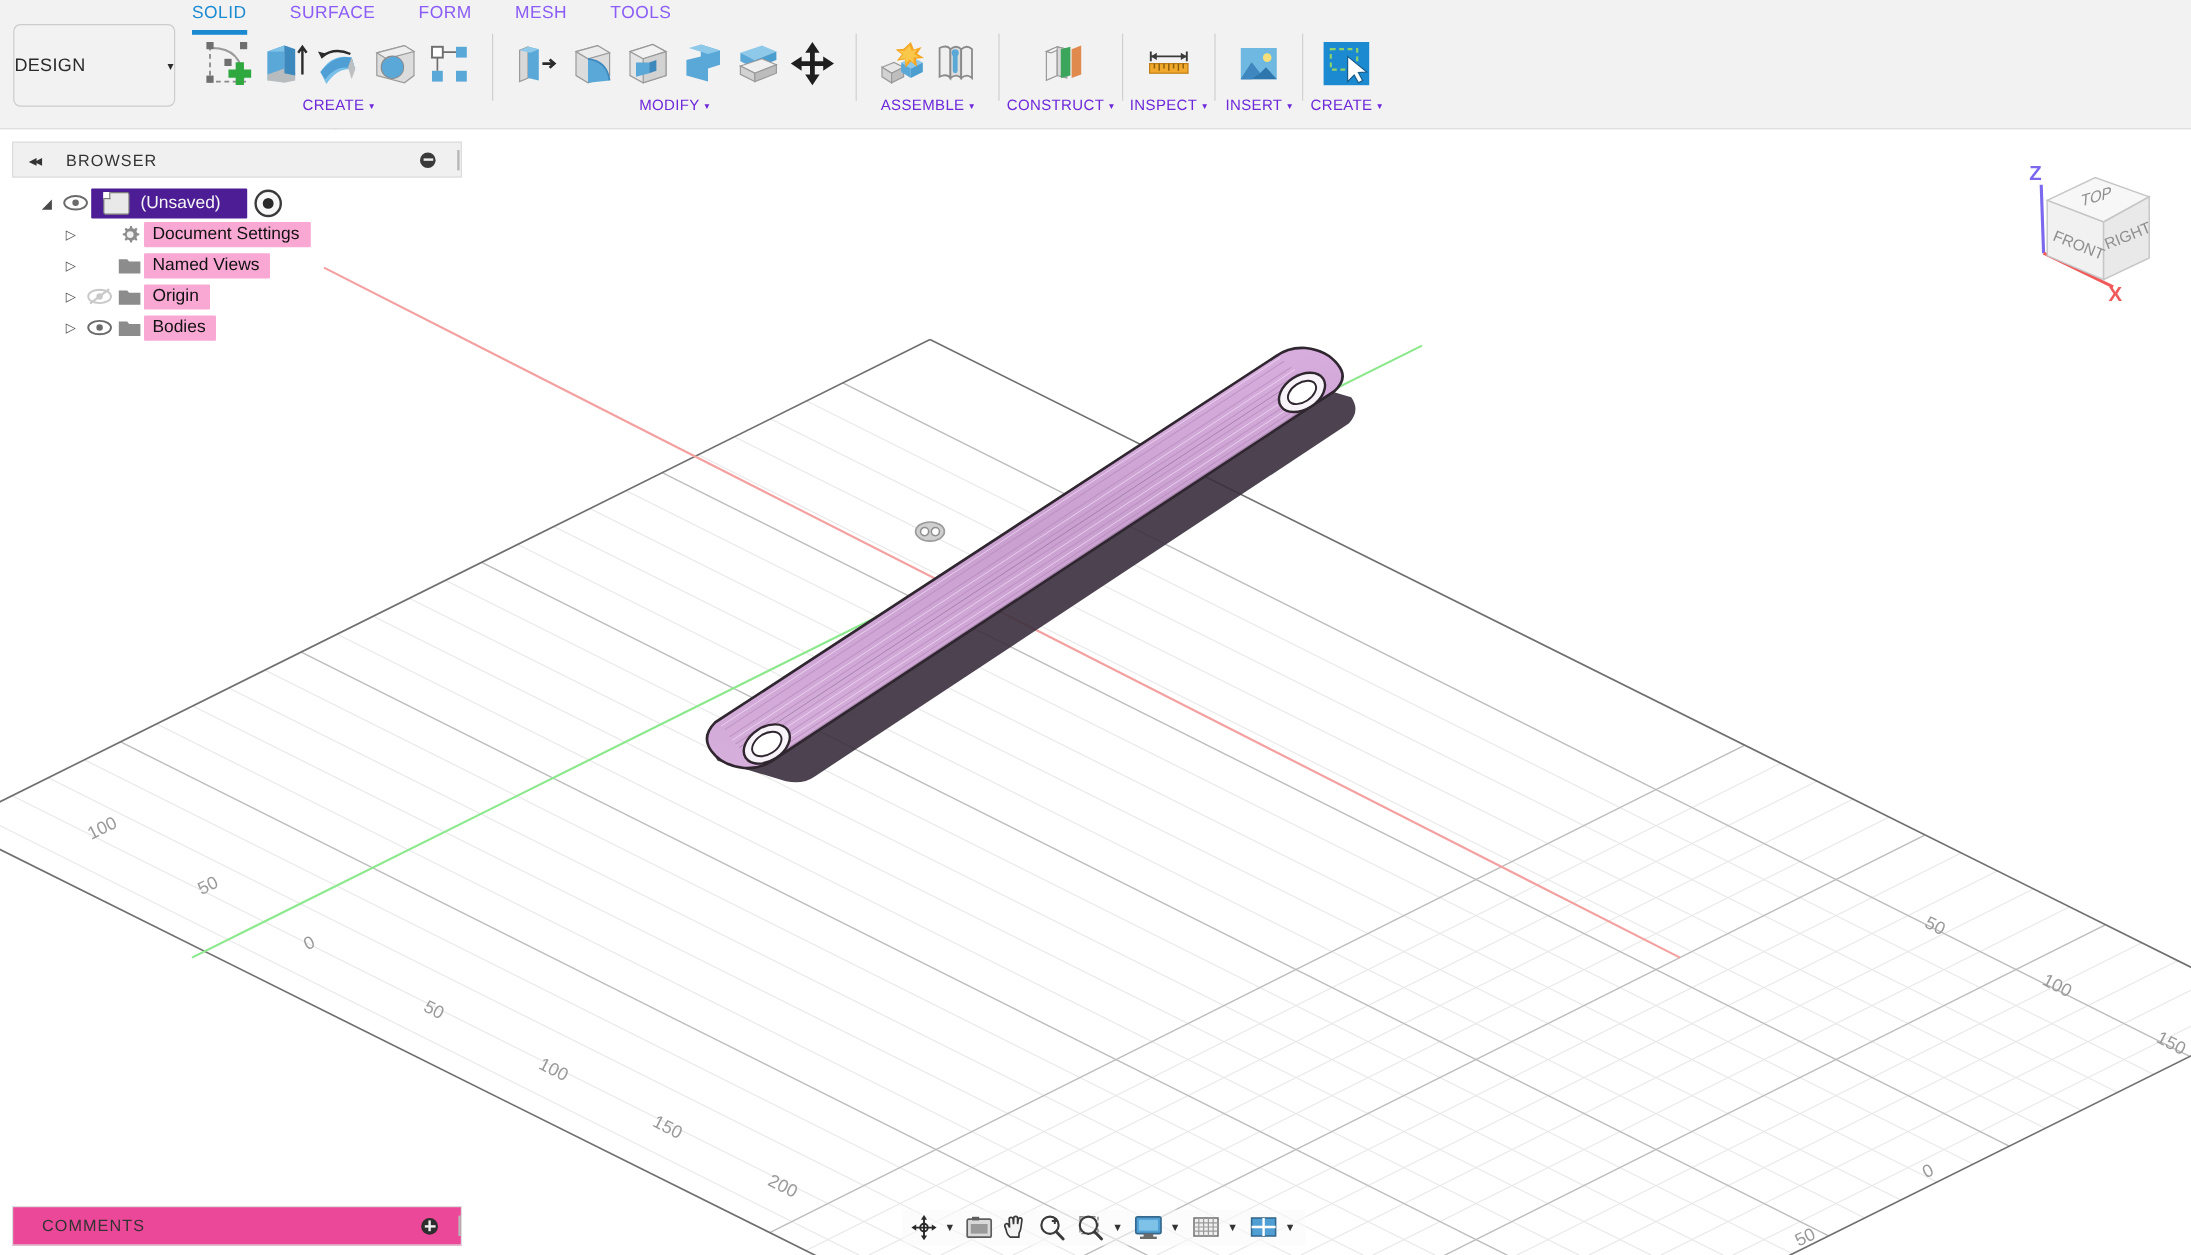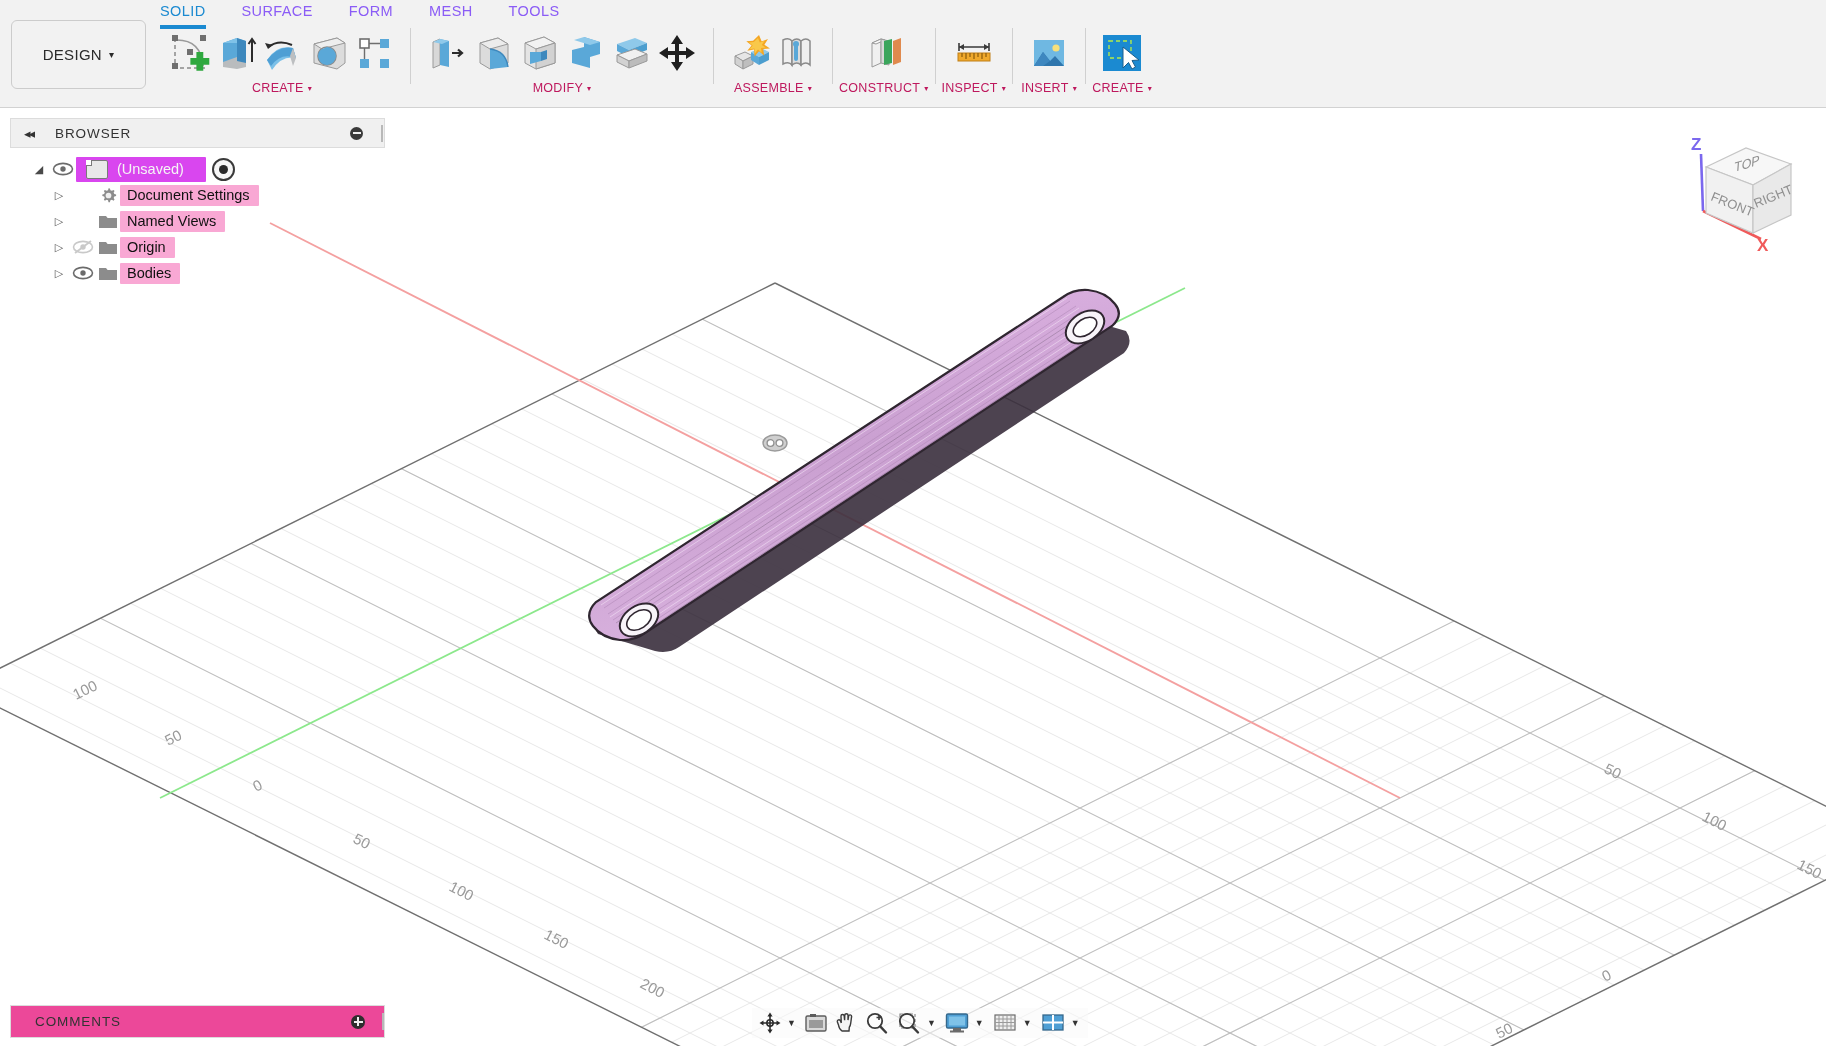--- a/index.html
+++ b/index.html
@@ -21,21 +21,21 @@
     width: 1826px; height: 108px;
     background: #f2f2f2;
     border-bottom: 1px solid #d2d2d2;
     box-sizing: border-box;
   }
   .design-btn {
     position: absolute; left: 11px; top: 20px;
     width: 133px; height: 67px;
     border: 1px solid #cccccc; border-radius: 6px;
     background: #f2f2f2;
-    display: flex; align-items: center; justify-content: center;
+    display: flex; align-items: center; justify-content: space-between;
     font-size: 15px; color: #2b2b2b; letter-spacing: .3px;
   }
   .design-btn .caret { margin-left: 7px; font-size: 10px; }
 
   .tabs {
     position: absolute; left: 160px; top: 0;
     height: 26px;
     display: flex; align-items: flex-start;
   }
   .tab {
@@ -49,21 +49,21 @@
   .tab.active { color: #1b8ad1; border-bottom: 4px solid #1b8ad1; }
 
   .ribbon {
     position: absolute; left: 160px; top: 26px;
     height: 80px;
     display: flex; align-items: flex-start;
   }
   .grp { display: flex; flex-direction: column; align-items: center; position: relative; }
   .grp-icons { display: flex; align-items: center; height: 54px; padding: 0 7px; }
   .grp-label {
-    font-size: 12.5px; color: #be185d; letter-spacing: .3px;
+    font-size: 12.5px; color: #6d28d9; letter-spacing: .3px;
     margin-top: 1px; white-space: nowrap;
   }
   .grp-label .caret { font-size: 8px; margin-left: 4px; position: relative; top: -1px; }
   .sep {
     width: 1px; height: 56px; background: #d0d0d0;
     margin: 0 6px; align-self: flex-start; margin-top: 2px;
   }
   .ico { width: 46px; height: 46px; display: block; }
 
   
@@ -110,21 +110,21 @@
   .arrow.open { color: #4a4a4a; }
   .eye {
     flex: 0 0 26px; display: flex; align-items: center; justify-content: center;
   }
   .eye svg { width: 22px; height: 14px; }
   .folder {
     flex: 0 0 24px; display: flex; align-items: center; justify-content: center;
   }
   .node-label { padding: 2px 9px 3px 7px; background: #f9a8d4; border-radius: 1px; }
   .node-root .node-label {
-    background: #d946ef; color: #f5f5f5; padding: 3px 22px 3px 10px;
+    background: #4c1d95; color: #f5f5f5; padding: 3px 22px 3px 10px;
     display: flex; align-items: center; gap: 9px;
   }
   .root-chip {
     width: 20px; height: 17px; background: #e9e9e9;
     border: 1px solid #7a7a7a; border-radius: 2px; display: inline-block;
     position: relative;
   }
   .root-chip::after {
     content:""; position:absolute; left:-1px; top:-1px; width:5px; height:5px;
     background:#fff; border-right:1px solid #7a7a7a; border-bottom:1px solid #7a7a7a;

